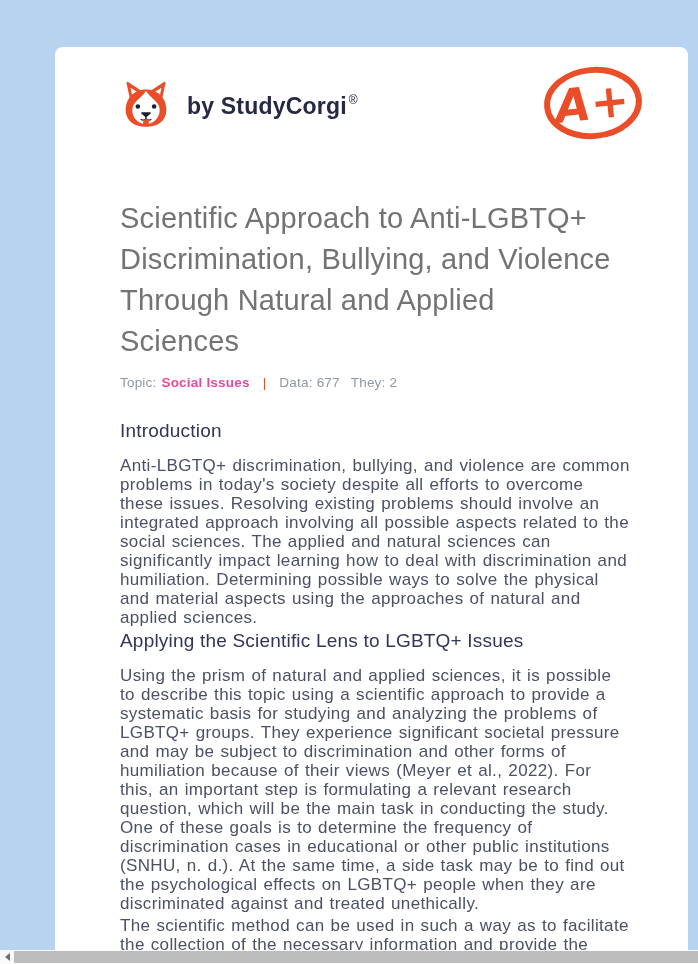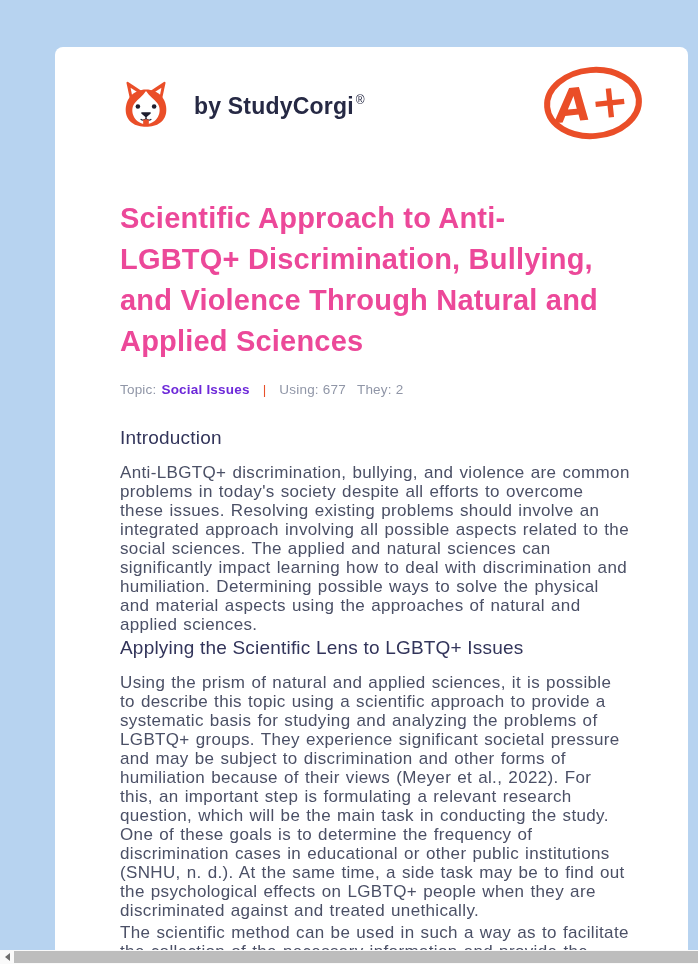--- a/index.html
+++ b/index.html
@@ -27,21 +27,21 @@
     overflow: hidden;
   }
   .header {
     display: flex;
     justify-content: space-between;
     align-items: flex-start;
   }
   .brand {
     display: flex;
     align-items: center;
-    gap: 22px;
+    gap: 15px;
   }
   .brand-text {
     font-size: 23px;
     font-weight: 700;
     color: #262944;
     letter-spacing: .2px;
   }
   .reg-mark {
     font-size: 12px;
     font-weight: 400;
@@ -50,34 +50,34 @@
     margin-left: 2px;
   }
   .badge {
     margin-top: -16px;
     margin-right: -15px;
   }
   h1.title {
     margin: 50px 12px 0 0;
     font-size: 29px;
     line-height: 41px;
-    font-weight: 700;
-    color: #ec4899;
+    font-weight: 400;
+    color: #737373;
     letter-spacing: .2px;
   }
   .meta {
-    margin-top: 20px;
+    margin-top: 13px;
     font-size: 13.5px;
     color: #9096a7;
     letter-spacing: .2px;
     display: flex;
     align-items: flex-end;
   }
   .topic-link {
-    color: #6d28d9;
+    color: #ec4899;
     font-weight: 700;
     margin-left: 5px;
     text-decoration: none;
     cursor: pointer;
   }
   .meta-sep {
     color: #e8502a;
     margin: 0 13px;
   }
   .meta-val { margin-left: 4px; }
@@ -165,21 +165,21 @@
       </svg>
     </div>
   </div>
 
   <h1 class="title">Scientific Approach to Anti-LGBTQ+ Discrimination, Bullying, and Violence Through Natural and Applied Sciences</h1>
 
   <div class="meta">
     <span>Topic:</span>
     <a class="topic-link">Social Issues</a>
     <span class="meta-sep">|</span>
-    <span>Using:</span>
+    <span>Data:</span>
     <span class="meta-val">677</span>
     <span class="meta-pages">They:</span>
     <span class="meta-val">2</span>
   </div>
 
   <div class="section first">
     <h2 class="section-heading">Introduction</h2>
     <p class="section-body">Anti-LBGTQ+ discrimination, bullying, and violence are common problems in today's society despite all efforts to overcome these issues. Resolving existing problems should involve an integrated approach involving all possible aspects related to the social sciences. The applied and natural sciences can significantly impact learning how to deal with discrimination and humiliation. Determining possible ways to solve the physical and material aspects using the approaches of natural and applied sciences.</p>
   </div>
 

